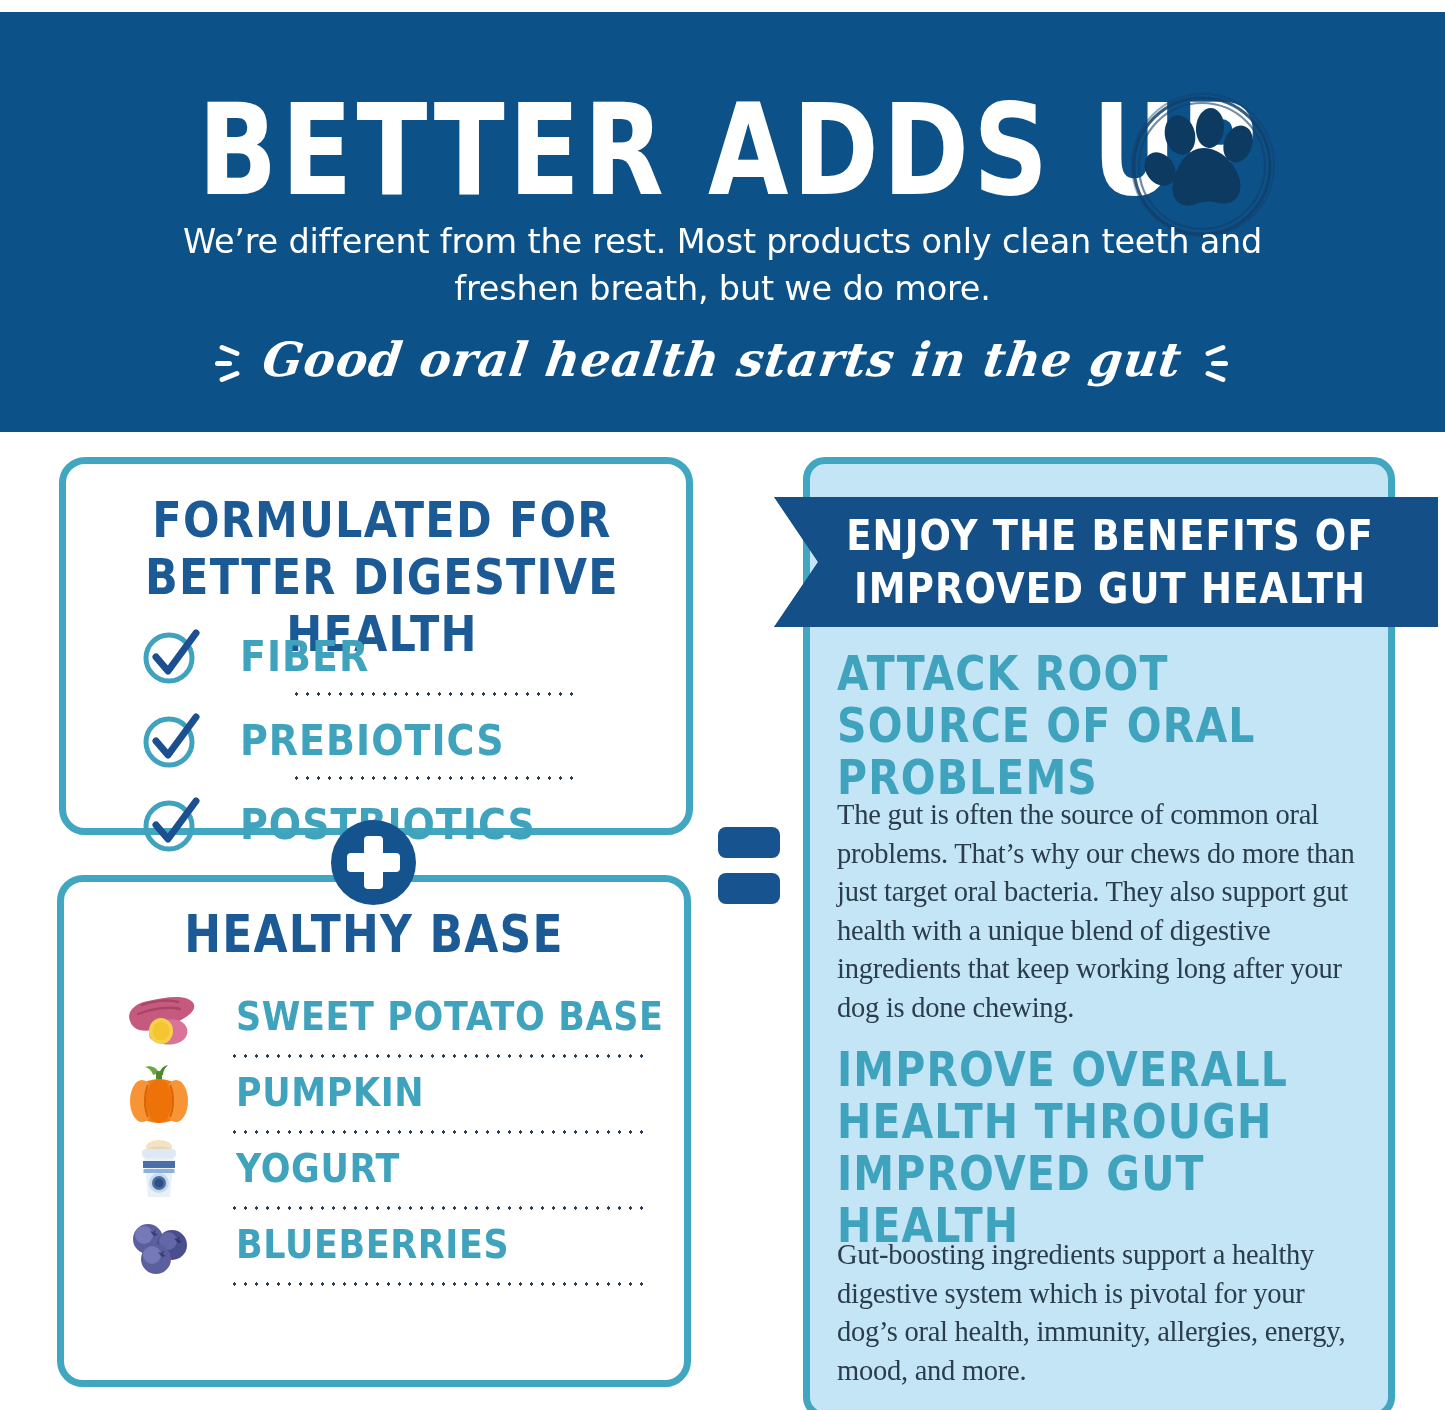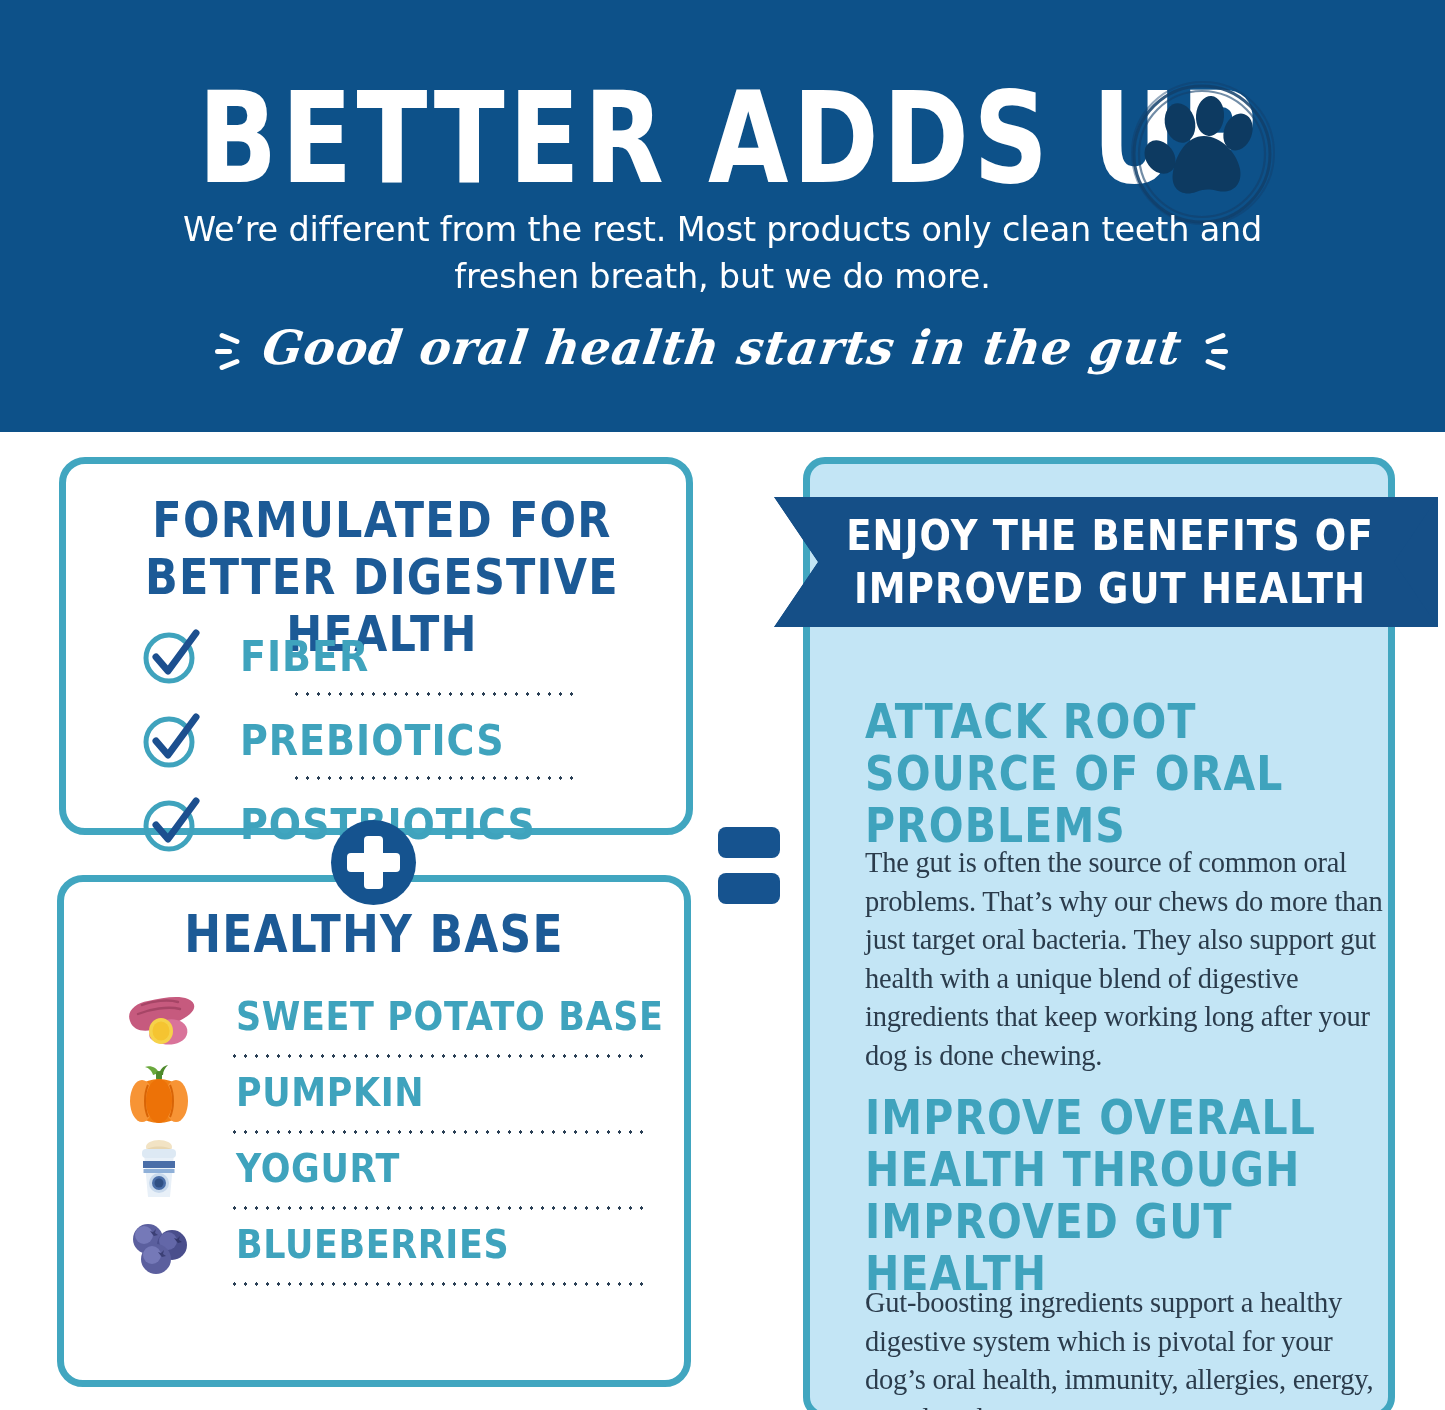--- a/index.html
+++ b/index.html
@@ -10,21 +10,21 @@
     height: 1410px;
     background: #ffffff;
     font-family: "Liberation Sans", sans-serif;
     overflow: hidden;
     position: relative;
   }
 
   
   .header {
     position: absolute;
-    left: 0; top: 0;
+    left: 0; top: 12px;
     width: 1445px;
     height: 432px;
     background: #0d5189;
     overflow: hidden;
   }
 
   .headline {
     position: absolute;
     left: 0; top: 72px;
     width: 1445px;
@@ -299,21 +299,21 @@
     font-weight: bold;
     font-size: 37px;
     line-height: 46px;
     letter-spacing: 1.1px;
     transform: scaleY(1.16);
     transform-origin: top center;
     z-index: 2;
     padding-left: 8px;
   }
 
-  .benefit-block { position: absolute; left: 55px; width: 520px; margin-top: 48px; }
+  .benefit-block { position: absolute; left: 27px; width: 520px; }
   .benefit-1 { top: 184px; }
   .benefit-2 { top: 580px; }
 
   .benefit-title {
     font-family: "DejaVu Sans", sans-serif;
     font-weight: bold;
     color: #3fa3bd;
     font-size: 41px;
     line-height: 44px;
     letter-spacing: 1.1px;

